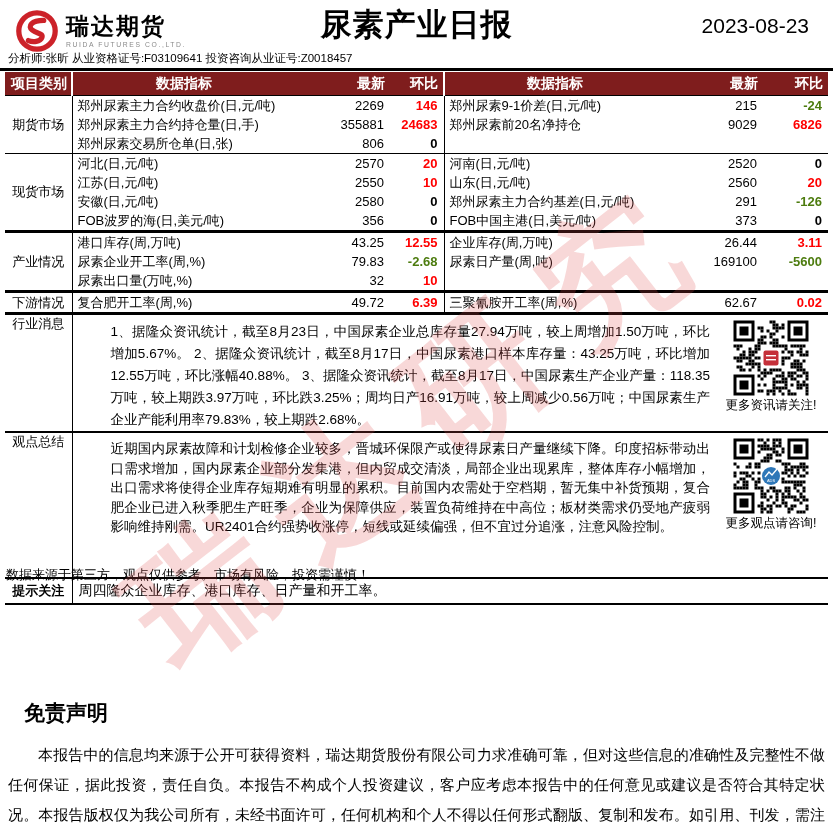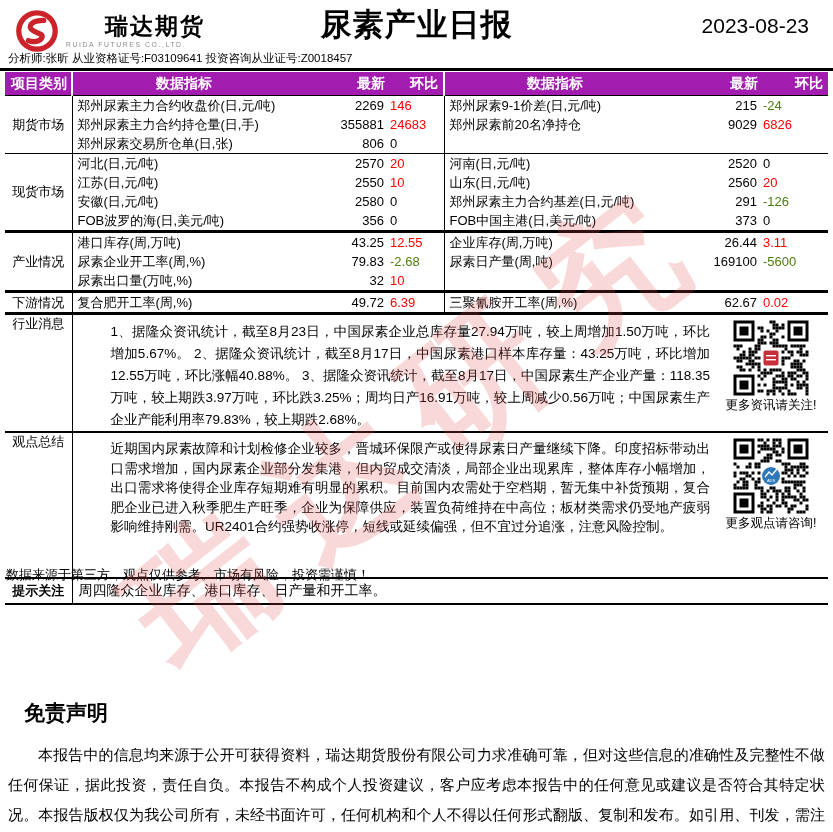--- a/index.html
+++ b/index.html
@@ -3,47 +3,47 @@
 <meta charset="utf-8">
 <style>
   html,body{margin:0;padding:0;width:833px;height:832px;background:#fff;overflow:hidden;
     font-family:"Liberation Sans","DejaVu Sans",sans-serif;color:#000;}
   .page{position:relative;width:833px;height:832px;}
 
   
   .logo-wrap{position:absolute;left:14px;top:8px;display:flex;align-items:center;gap:6px;}
   .logo-icon{width:46px;height:46px;}
   .logo-texts{display:flex;flex-direction:column;line-height:1.05;}
-  .logo-cn{font-size:23px;font-weight:bold;letter-spacing:2px;margin-left:39px;}
+  .logo-cn{font-size:23px;font-weight:bold;letter-spacing:2px;}
   .logo-en{font-size:6.8px;color:#8a8a8a;letter-spacing:1.6px;margin-top:2px;}
   .report-title{position:absolute;left:0;top:4px;width:100%;text-align:center;
     font-size:31px;font-weight:bold;letter-spacing:1px;}
   .report-date{position:absolute;right:24px;top:14px;font-size:21px;}
   .analyst-line{position:absolute;left:8px;top:51px;font-size:11.5px;}
   .top-rule{position:absolute;left:0;top:68px;width:833px;height:3px;background:#000;}
 
   
   .watermark{position:absolute;left:30px;top:330px;width:780px;text-align:center;
     font-size:138px;font-weight:bold;letter-spacing:34px;color:rgba(222,78,78,0.22);
     transform:rotate(-38deg);transform-origin:center;pointer-events:none;z-index:6;white-space:nowrap;}
 
   
   table.main{position:absolute;left:5px;top:72px;width:823px;border-collapse:collapse;
     table-layout:fixed;font-size:13px;border-bottom:2px solid #000;}
-  thead th{background:#a21caf;color:#fff;font-size:14px;font-weight:bold;height:23px;padding:0;}
+  thead th{background:#7f1d1d;color:#fff;font-size:14px;font-weight:bold;height:23px;padding:0;}
   thead th.h-cat{text-align:left;padding-left:6px;border-right:2px solid #fff;}
   thead th.h-ind{text-align:center;}
   thead th.h-num{text-align:right;padding-right:5px;}
   thead th.h-chgl{border-right:2px solid #fff;}
   thead tr{border-bottom:1px solid #000;}
   td{padding:0;height:19px;overflow:hidden;white-space:nowrap;}
   td.cat{text-align:center;border-right:1px solid #000;font-size:13px;}
   td.name{padding-left:5px;}
   td.num{text-align:right;padding-right:6px;}
-  td.chg{padding-right:6px;}
+  td.chg{text-align:right;padding-right:6px;font-weight:bold;}
   td.chgl{border-right:1px solid #000;}
   td.chg.up{color:#FF0000;}
   td.chg.down{color:#4d7c0f;}
   tbody.sep1{border-top:1px solid #000;}
   tbody.sep2{border-top:2px solid #000;}
   tbody.sep3{border-top:3px solid #000;}
 
   
   .bigrow{display:flex;align-items:stretch;}
   .bigtext{flex:1;padding:6px 4px 0 6px;white-space:normal;font-size:13.5px;text-align:justify;margin-left:32px;}

